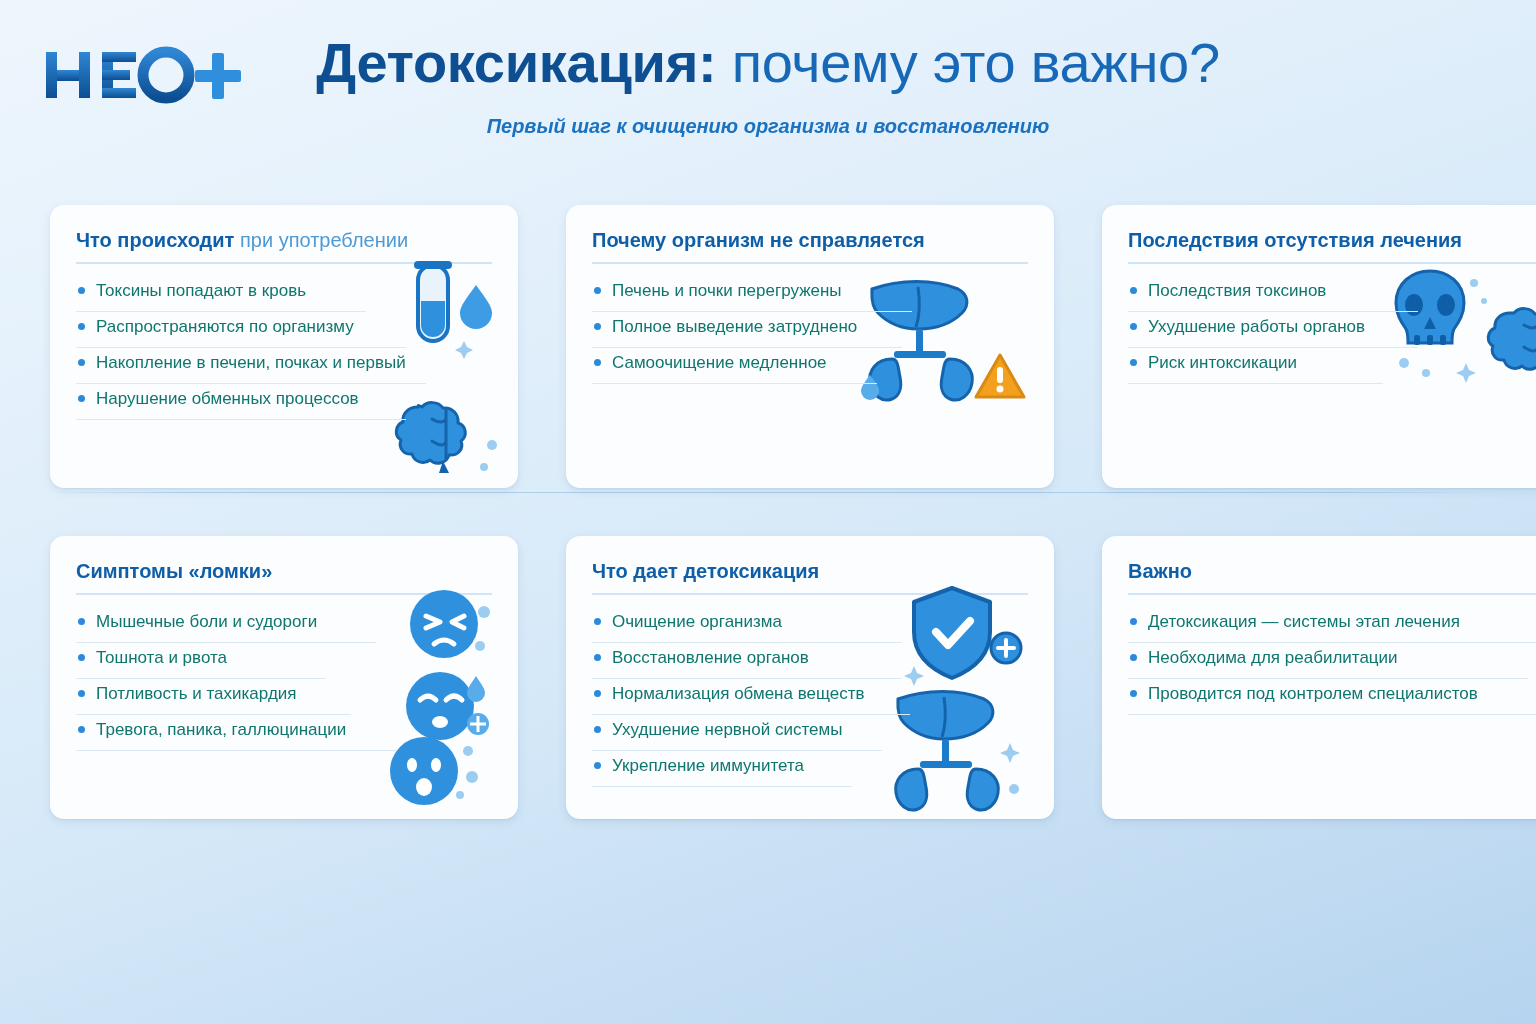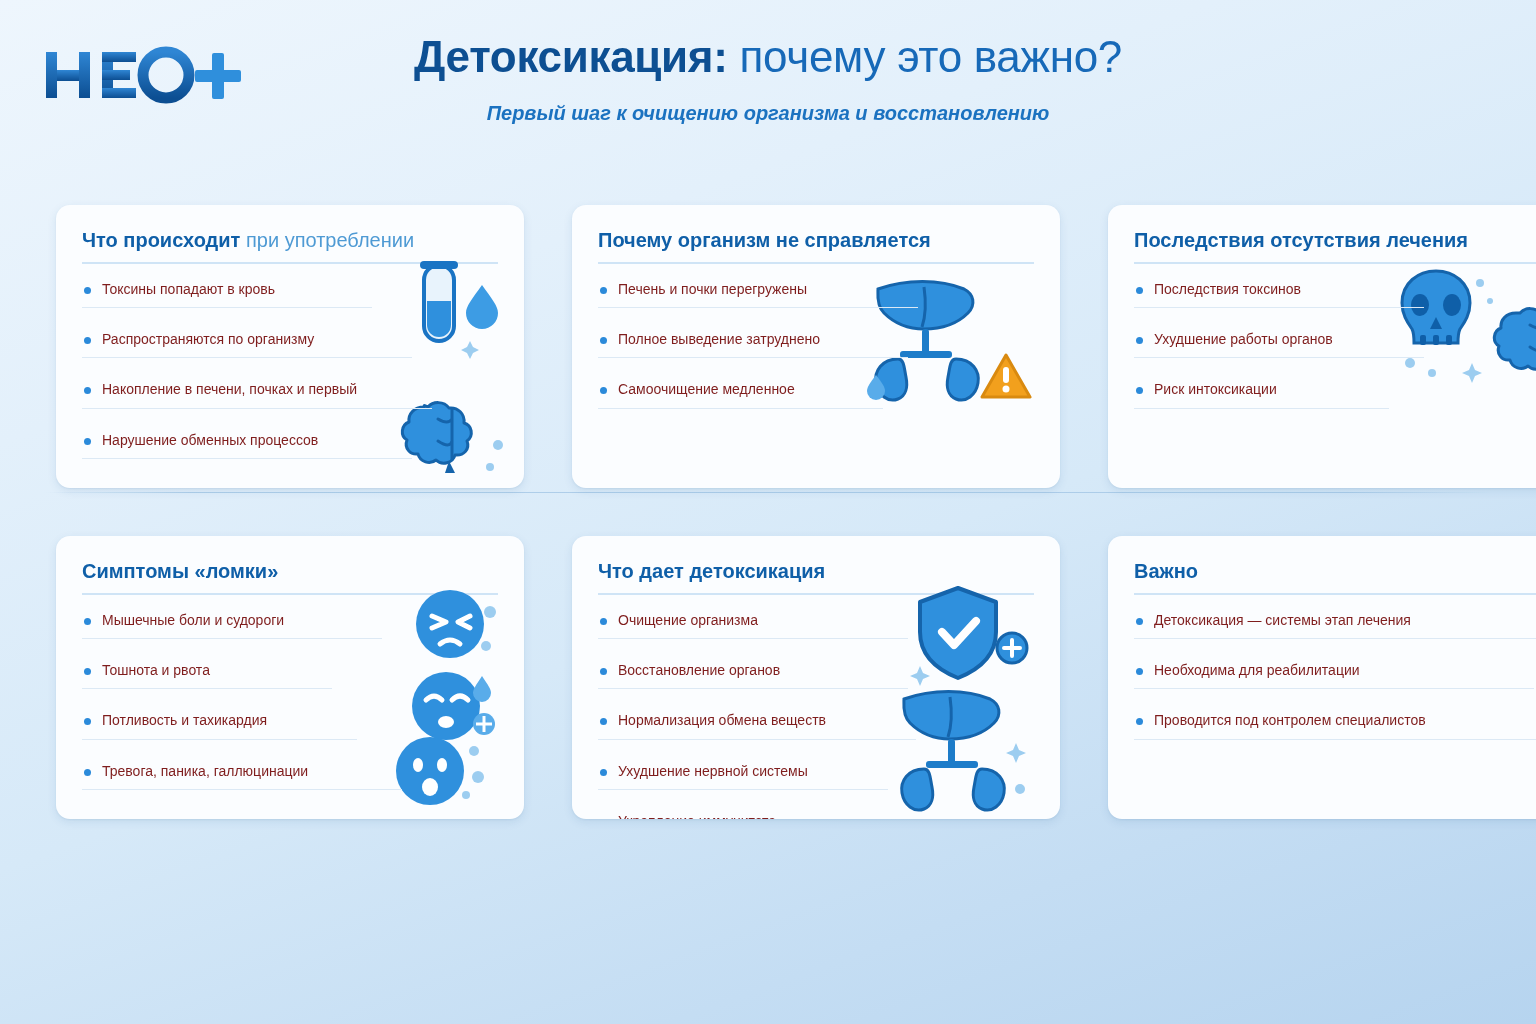--- a/index.html
+++ b/index.html
@@ -24,21 +24,21 @@
     height: 180px;
     padding-top: 34px;
   }
   .logo {
     position: absolute;
     left: 44px; top: 40px;
     width: 210px; height: 70px;
   }
   .title {
     text-align: center;
-    font-size: 44px;
+    font-size: 56px;
     line-height: 1.05;
     letter-spacing: -0.3px;
     color: #1769b8;
     font-weight: 400;
     padding: 0 260px;
   }
   .title b {
     color: #0d4f92;
     font-weight: 700;
   }
@@ -47,21 +47,21 @@
     text-align: center;
     font-size: 20px;
     font-style: italic;
     font-weight: 700;
     color: #1b72c0;
   }
 
   
   .grid {
     position: absolute;
-    left: 56px; top: 205px;
+    left: 50px; top: 205px;
     width: 1448px;
     display: grid;
     grid-template-columns: 468px 488px 484px;
     grid-auto-rows: 283px;
     column-gap: 14px;
     row-gap: 16px;
     gap: 48px;
   }
   .card {
     position: relative;
@@ -84,24 +84,24 @@
     color: #4e9ad4;
     font-weight: 400;
   }
   ul.items {
     list-style: none;
     position: relative;
     z-index: 2;
   }
   ul.items li {
     position: relative;
-    font-size: 14px;
-    color: #7f1d1d;
+    font-size: 17px;
+    color: #0f766e;
     padding: 0 0 9px 20px;
-    margin-bottom: 22px;
+    margin-bottom: 4px;
     border-bottom: 1px solid #dce9f5;
     line-height: 1.3;
     white-space: nowrap;
   }
   ul.items li:last-child { border-bottom: 1px solid #dce9f5; }
   ul.items li::before {
     content: "";
     position: absolute;
     left: 2px; top: 7px;
     width: 7px; height: 7px;

